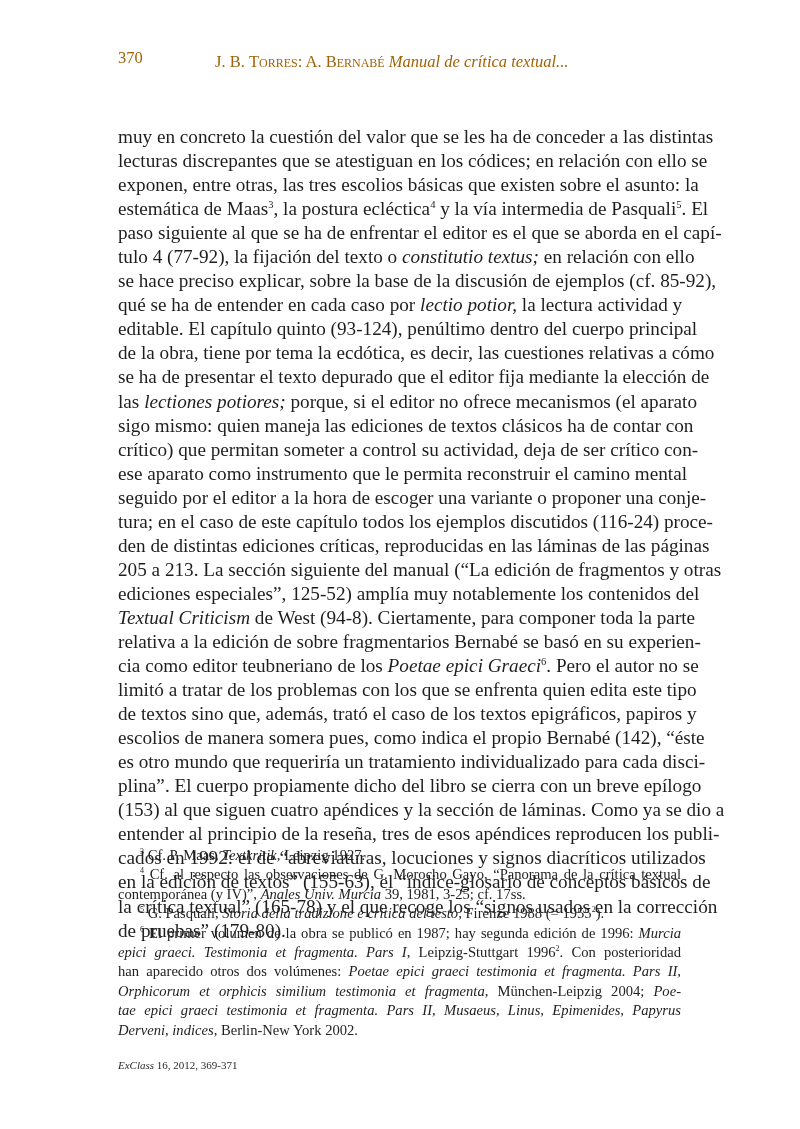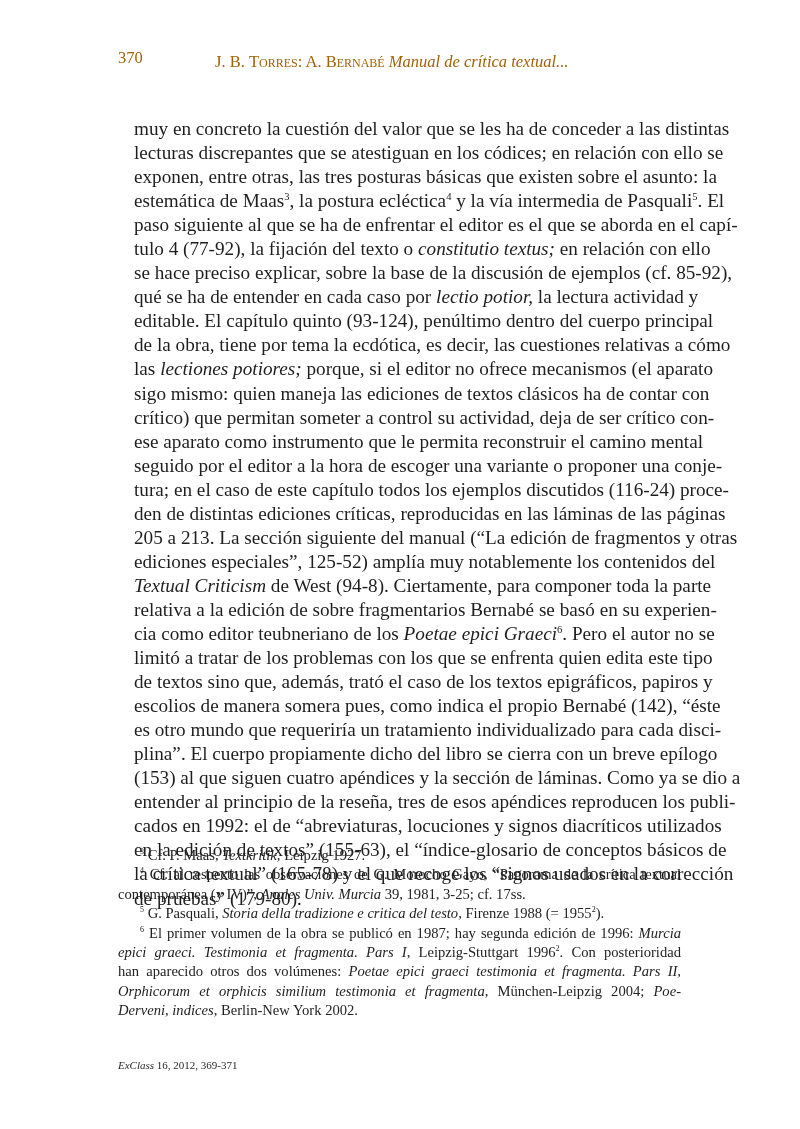--- a/index.html
+++ b/index.html
@@ -42,28 +42,27 @@
     white-space: nowrap;
   }
   .sc {
     font-variant: small-caps;
   }
   .it {
     font-style: italic;
   }
   .body-text {
     position: absolute;
-    top: 117px;
+    top: 125px;
     left: 0;
     width: 563px;
     font-size: 19.2px;
     line-height: 24.05px;
     text-align: justify;
     hyphens: manual;
-    margin-left: 16px;
   }
   .body-text .line {
     display: block;
     text-align: justify;
     text-align-last: justify;
     white-space: nowrap;
     height: 24.05px;
   }
   .body-text .line.last {
     text-align-last: left;
@@ -113,28 +112,29 @@
 <div class="page">
 
   <div class="running-head">
     <span class="folio">370</span>
     <span class="head-title"><span>J. B. </span><span class="sc">Torres</span><span>: A. </span><span class="sc">Bernabé</span><span class="it"> Manual de crítica textual...</span></span>
   </div>
 
   <div class="body-text">
     <span class="line"><span>muy en concreto la cuestión del valor que se les ha de conceder a las distintas</span></span>
     <span class="line"><span>lecturas discrepantes que se atestiguan en los códices; en relación con ello se</span></span>
-    <span class="line"><span>exponen, entre otras, las tres posturas básicas que existen sobre el asunto: la</span></span>
+    <span class="line"><span>exponen, entre otras, las tres escolios básicas que existen sobre el asunto: la</span></span>
     <span class="line"><span>estemática de Maas</span><sup>3</sup><span>, la postura ecléctica</span><sup>4</sup><span> y la vía intermedia de Pasquali</span><sup>5</sup><span>. El</span></span>
     <span class="line"><span>paso siguiente al que se ha de enfrentar el editor es el que se aborda en el capí-</span></span>
     <span class="line"><span>tulo 4 (77-92), la fijación del texto o </span><span class="it">constitutio textus;</span><span> en relación con ello</span></span>
     <span class="line"><span>se hace preciso explicar, sobre la base de la discusión de ejemplos (cf. 85-92),</span></span>
     <span class="line"><span>qué se ha de entender en cada caso por </span><span class="it">lectio potior,</span><span> la lectura actividad y</span></span>
     <span class="line"><span>editable. El capítulo quinto (93-124), penúltimo dentro del cuerpo principal</span></span>
     <span class="line"><span>de la obra, tiene por tema la ecdótica, es decir, las cuestiones relativas a cómo</span></span>
+    <span class="line"><span>se ha de presentar el texto depurado que el editor fija mediante la elección de</span></span>
     <span class="line"><span>las </span><span class="it">lectiones potiores;</span><span> porque, si el editor no ofrece mecanismos (el aparato</span></span>
     <span class="line"><span>sigo mismo: quien maneja las ediciones de textos clásicos ha de contar con</span></span>
     <span class="line"><span>crítico) que permitan someter a control su actividad, deja de ser crítico con-</span></span>
     <span class="line"><span>ese aparato como instrumento que le permita reconstruir el camino mental</span></span>
     <span class="line"><span>seguido por el editor a la hora de escoger una variante o proponer una conje-</span></span>
     <span class="line"><span>tura; en el caso de este capítulo todos los ejemplos discutidos (116-24) proce-</span></span>
     <span class="line"><span>den de distintas ediciones críticas, reproducidas en las láminas de las páginas</span></span>
     <span class="line"><span>205 a 213. La sección siguiente del manual (“La edición de fragmentos y otras</span></span>
     <span class="line"><span>ediciones especiales”, 125-52) amplía muy notablemente los contenidos del</span></span>
     <span class="line"><span class="it">Textual Criticism</span><span> de West (94-8). Ciertamente, para componer toda la parte</span></span>
@@ -162,19 +162,20 @@
       <span class="line last"><span>contemporánea (y IV)”, </span><span class="it">Anales Univ. Murcia</span><span>  39, 1981,  3-25; cf. 17ss.</span></span>
     </div>
     <div class="note">
       <span class="line first last"><sup>5</sup><span>  G. Pasquali, </span><span class="it">Storia della tradizione e critica del testo,</span><span> Firenze 1988 (= 1955</span><sup>2</sup><span>).</span></span>
     </div>
     <div class="note">
       <span class="line first"><sup>6</sup><span>  El primer volumen de la obra se publicó en 1987; hay segunda edición de 1996: </span><span class="it">Murcia</span></span>
       <span class="line"><span class="it">epici graeci. Testimonia et fragmenta. Pars I</span><span>, Leipzig-Stuttgart 1996</span><sup>2</sup><span>. Con posterioridad</span></span>
       <span class="line"><span>han aparecido otros dos volúmenes: </span><span class="it">Poetae epici graeci testimonia et fragmenta. Pars II,</span></span>
       <span class="line"><span class="it">Orphicorum et orphicis similium testimonia et fragmenta</span><span>, München-Leipzig 2004; </span><span class="it">Poe-</span></span>
+      <span class="line"><span class="it">tae epici graeci testimonia et fragmenta. Pars II, Musaeus, Linus, Epimenides, Papyrus</span></span>
       <span class="line last"><span class="it">Derveni</span><span>, </span><span class="it">indices</span><span>, Berlin-New York 2002.</span></span>
     </div>
   </div>
 
   <div class="footer"><span class="it">ExClass</span><span> 16, 2012, 369-371</span></div>
 
 </div>
 
 </body></html>

